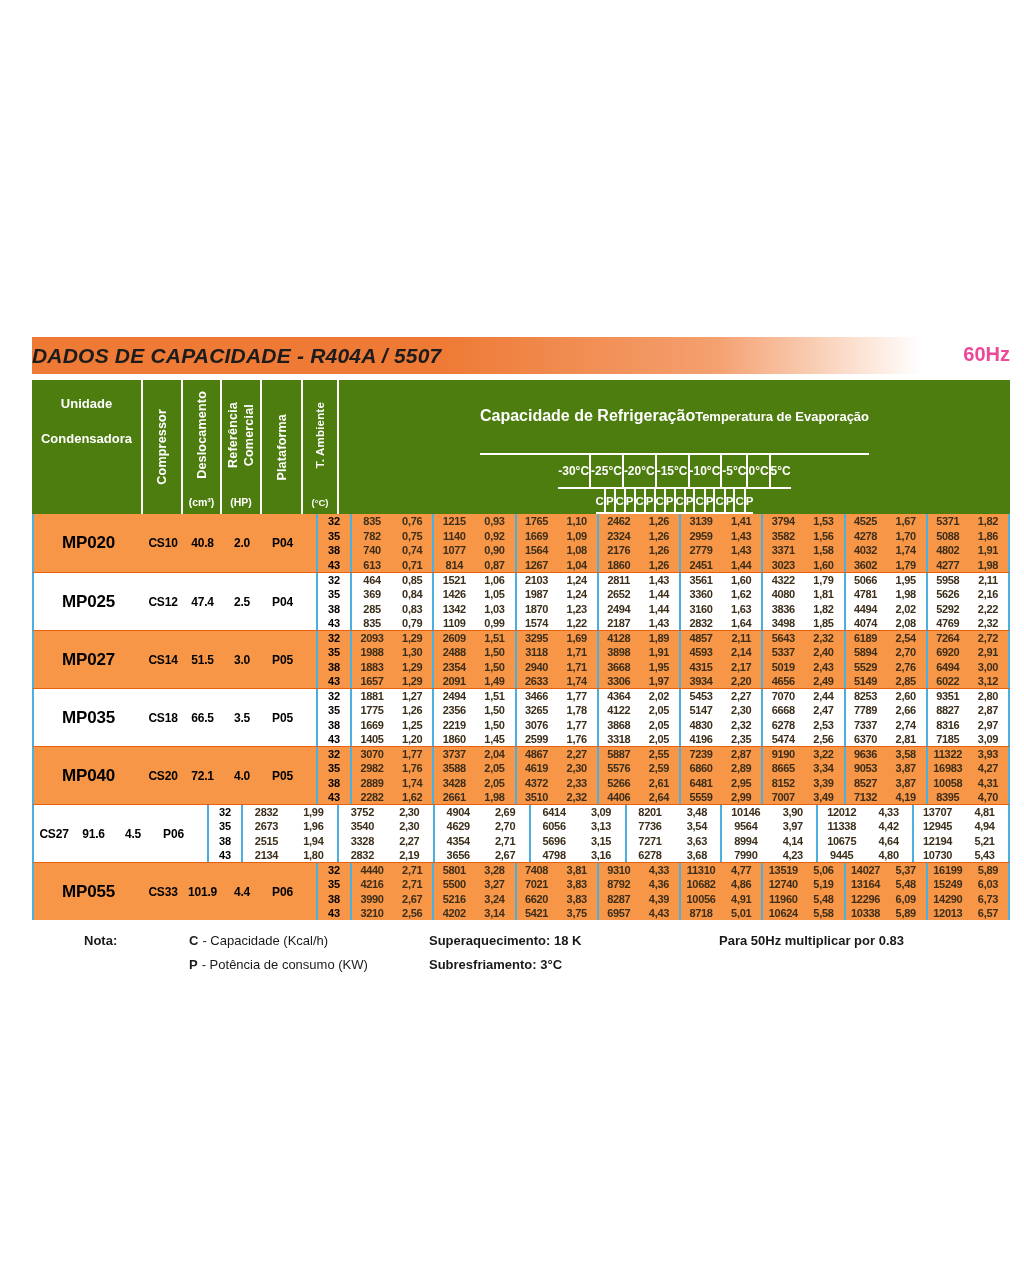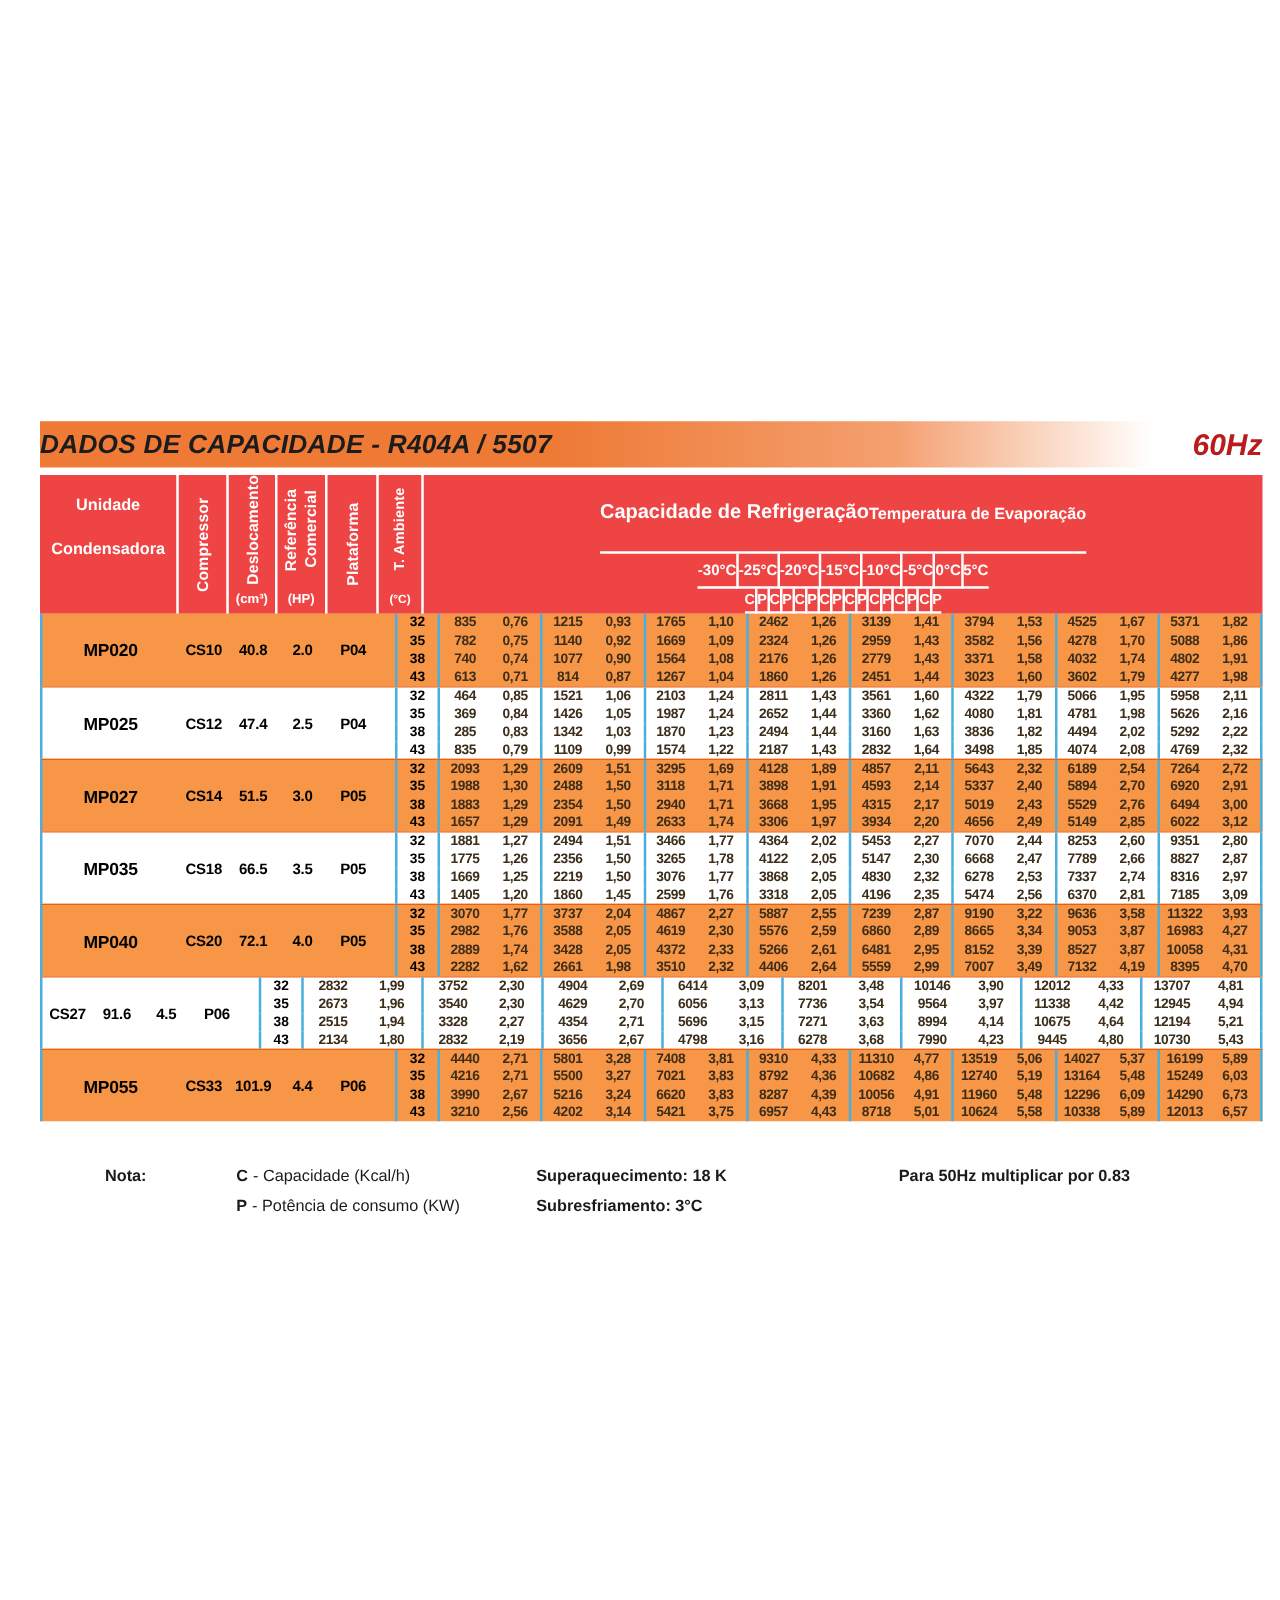--- a/index.html
+++ b/index.html
@@ -15,28 +15,28 @@
     position:absolute; left:32px; top:337px; width:978px; height:37px;
     background:linear-gradient(to right, #ee7a35 0%, #ee7a35 42%, #f4a070 70%, #ffffff 91%);
     display:flex; align-items:center;
   }
   .title-text {
     font-style:italic; font-weight:bold; font-size:21px; color:#1c1c1c;
     letter-spacing:0.2px;
   }
   .freq-text {
     position:absolute; right:2px; top:6px;
-    font-style:italic; font-weight:bold; font-size:24px; color:#b91c1c;
+    font-weight:bold; font-size:20px; color:#ec4899;
   }
 
   
   .cap-table { position:absolute; left:32px; top:380px; width:978px; }
 
   
-  .thead { display:flex; height:111px; background:#ef4444; color:#fff; font-weight:bold; }
+  .thead { display:flex; height:134px; background:#4d7c0f; color:#fff; font-weight:bold; }
   .hcell { border-right:2px solid #fff; display:flex; flex-direction:column; align-items:center; }
   .h-unidade { width:111px; justify-content:flex-start; padding-top:16px; gap:20px; font-size:13px; }
   .h-comp { width:40px; } .h-desl { width:39px; } .h-ref { width:40px; }
   .h-plat { width:41px; } .h-tamb { width:36px; }
   .varea { flex:1; display:flex; flex-direction:row; align-items:center; justify-content:center; gap:2px; }
   .vtext { writing-mode:vertical-rl; transform:rotate(180deg); font-size:12.5px; letter-spacing:0.2px; }
   .hunit { height:24px; display:flex; align-items:center; font-size:10.5px; }
   .h-right { flex:1; display:flex; flex-direction:column; border-right:none; }
   .h-cap {
     height:75px; border-bottom:2px solid #fff;
@@ -61,21 +61,21 @@
   .tbody { display:flex; flex-direction:column; }
   .unit-block { display:flex; height:58px; border-left:2px solid #4aafdf; }
   .unit-block.bg-orange { background:#f79646; }
   .unit-block.bg-white  { background:#ffffff; }
   .unit-block + .unit-block { border-top:1px solid #e8600f; }
   .left-pane { display:flex; }
   .lcell {
     display:flex; align-items:center; justify-content:center;
     font-weight:bold; color:#000; font-size:12px; letter-spacing:-0.2px;
   }
-  .l-model { width:109px; font-size:14px; }
+  .l-model { width:109px; font-size:17px; }
   .l-comp { width:40px; } .l-desl { width:39px; } .l-ref { width:40px; } .l-plat { width:41px; }
   .rows { flex:1; display:flex; flex-direction:column;margin-left:13px; }
   .drow { flex:1; display:flex; }
   .tamb {
     width:36px; border-left:2px solid #4aafdf; border-right:2px solid #4aafdf;
     display:flex; align-items:center; justify-content:center;
     font-weight:bold; color:#000; font-size:11px;
   }
   .val {
     flex:1; display:flex; align-items:center; justify-content:center;

